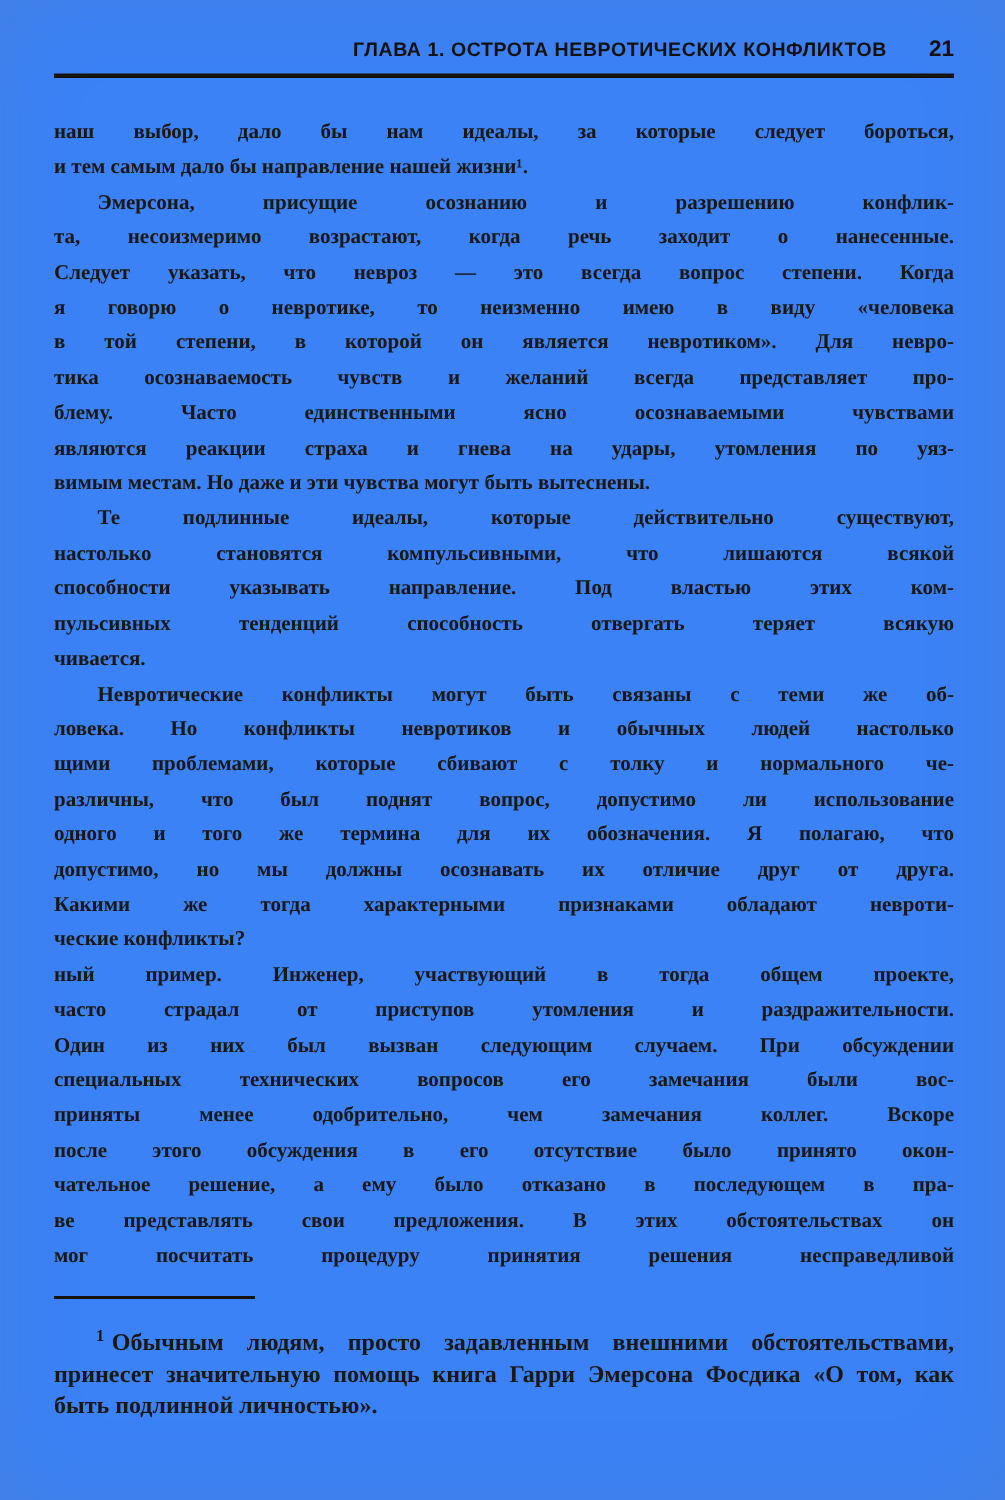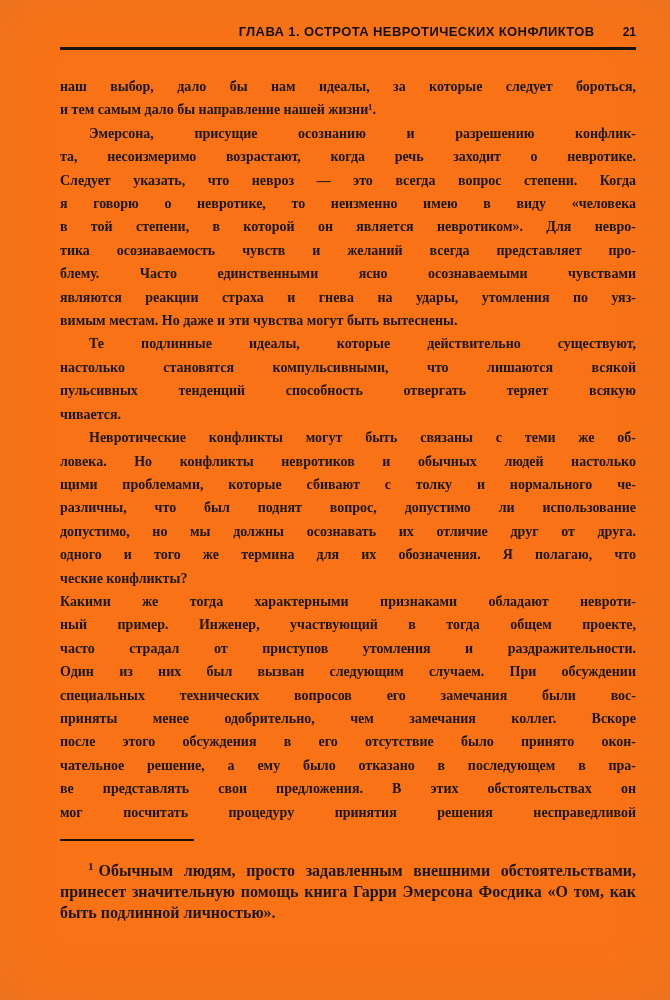--- a/index.html
+++ b/index.html
@@ -6,43 +6,43 @@
     margin: 0;
     padding: 0;
     background: #e8e7e3;
   }
   .page {
     position: relative;
     width: 670px;
     height: 1000px;
     margin: 0 auto;
     box-sizing: border-box;
-    padding: 24px 34px 0 60px;
-    background: #f97316;
+    padding: 24px 34px 0 36px;
+    background: #3b82f6;
     box-shadow: inset 0 0 60px rgba(120,115,105,0.12);
     font-family: "Liberation Serif", serif;
     color: #1b1712;
     overflow: hidden;
   }
   .running-header {
     display: flex;
     justify-content: flex-end;
     align-items: baseline;
     gap: 28px;
     font-family: "Liberation Sans", sans-serif;
     font-weight: 700;
     color: #14110c;
   }
   .chapter {
     font-size: 13px;
     letter-spacing: 0.4px;
     white-space: nowrap;
   }
   .pagenum {
-    font-size: 12px;
+    font-size: 15px;
   }
   .header-rule {
     border: none;
     border-top: 3px solid #17130d;
     margin: 8px 0 0 0;
   }
   .body-text {
     margin-top: 25px;
     font-size: 14px;
     line-height: 23.4px;
@@ -93,44 +93,45 @@
 
   <hr class="header-rule">
 
   <div class="body-text" id="body-text">
       <div class="paragraph">
         <div class="line">наш выбор, дало бы нам идеалы, за которые следует бороться,</div>
         <div class="line end">и тем самым дало бы направление нашей жизни¹.</div>
       </div>
       <div class="paragraph">
         <div class="line indent">Эмерсона, присущие осознанию и разрешению конфлик-</div>
-        <div class="line">та, несоизмеримо возрастают, когда речь заходит о невротике.</div>
+        <div class="line">та, несоизмеримо возрастают, когда речь заходит о нанесенные.</div>
         <div class="line">Следует указать, что невроз — это всегда вопрос степени. Когда</div>
         <div class="line">я говорю о невротике, то неизменно имею в виду «человека</div>
         <div class="line">в той степени, в которой он является невротиком». Для невро-</div>
         <div class="line">тика осознаваемость чувств и желаний всегда представляет про-</div>
         <div class="line">блему. Часто единственными ясно осознаваемыми чувствами</div>
         <div class="line">являются реакции страха и гнева на удары, утомления по уяз-</div>
         <div class="line end">вимым местам. Но даже и эти чувства могут быть вытеснены.</div>
       </div>
       <div class="paragraph">
         <div class="line indent">Те подлинные идеалы, которые действительно существуют,</div>
         <div class="line">настолько становятся компульсивными, что лишаются всякой</div>
+        <div class="line">способности указывать направление. Под властью этих ком-</div>
         <div class="line">пульсивных тенденций способность отвергать теряет всякую</div>
         <div class="line end">чивается.</div>
       </div>
       <div class="paragraph">
         <div class="line indent">Невротические конфликты могут быть связаны с теми же об-</div>
         <div class="line">ловека. Но конфликты невротиков и обычных людей настолько</div>
         <div class="line">щими проблемами, которые сбивают с толку и нормального че-</div>
         <div class="line">различны, что был поднят вопрос, допустимо ли использование</div>
+        <div class="line">одного и того же термина для их обозначения. Я полагаю, что</div>
         <div class="line">допустимо, но мы должны осознавать их отличие друг от друга.</div>
-        <div class="line">одного и того же термина для их обозначения. Я полагаю, что</div>
+        <div class="line">Какими же тогда характерными признаками обладают невроти-</div>
         <div class="line end">ческие конфликты?</div>
-        <div class="line">Какими же тогда характерными признаками обладают невроти-</div>
       </div>
       <div class="paragraph">
         <div class="line">ный пример. Инженер, участвующий в тогда общем проекте,</div>
         <div class="line">часто страдал от приступов утомления и раздражительности.</div>
         <div class="line">Один из них был вызван следующим случаем. При обсуждении</div>
         <div class="line">специальных технических вопросов его замечания были вос-</div>
         <div class="line">приняты менее одобрительно, чем замечания коллег. Вскоре</div>
         <div class="line">после этого обсуждения в его отсутствие было принято окон-</div>
         <div class="line">чательное решение, а ему было отказано в последующем в пра-</div>
         <div class="line">ве представлять свои предложения. В этих обстоятельствах он</div>

